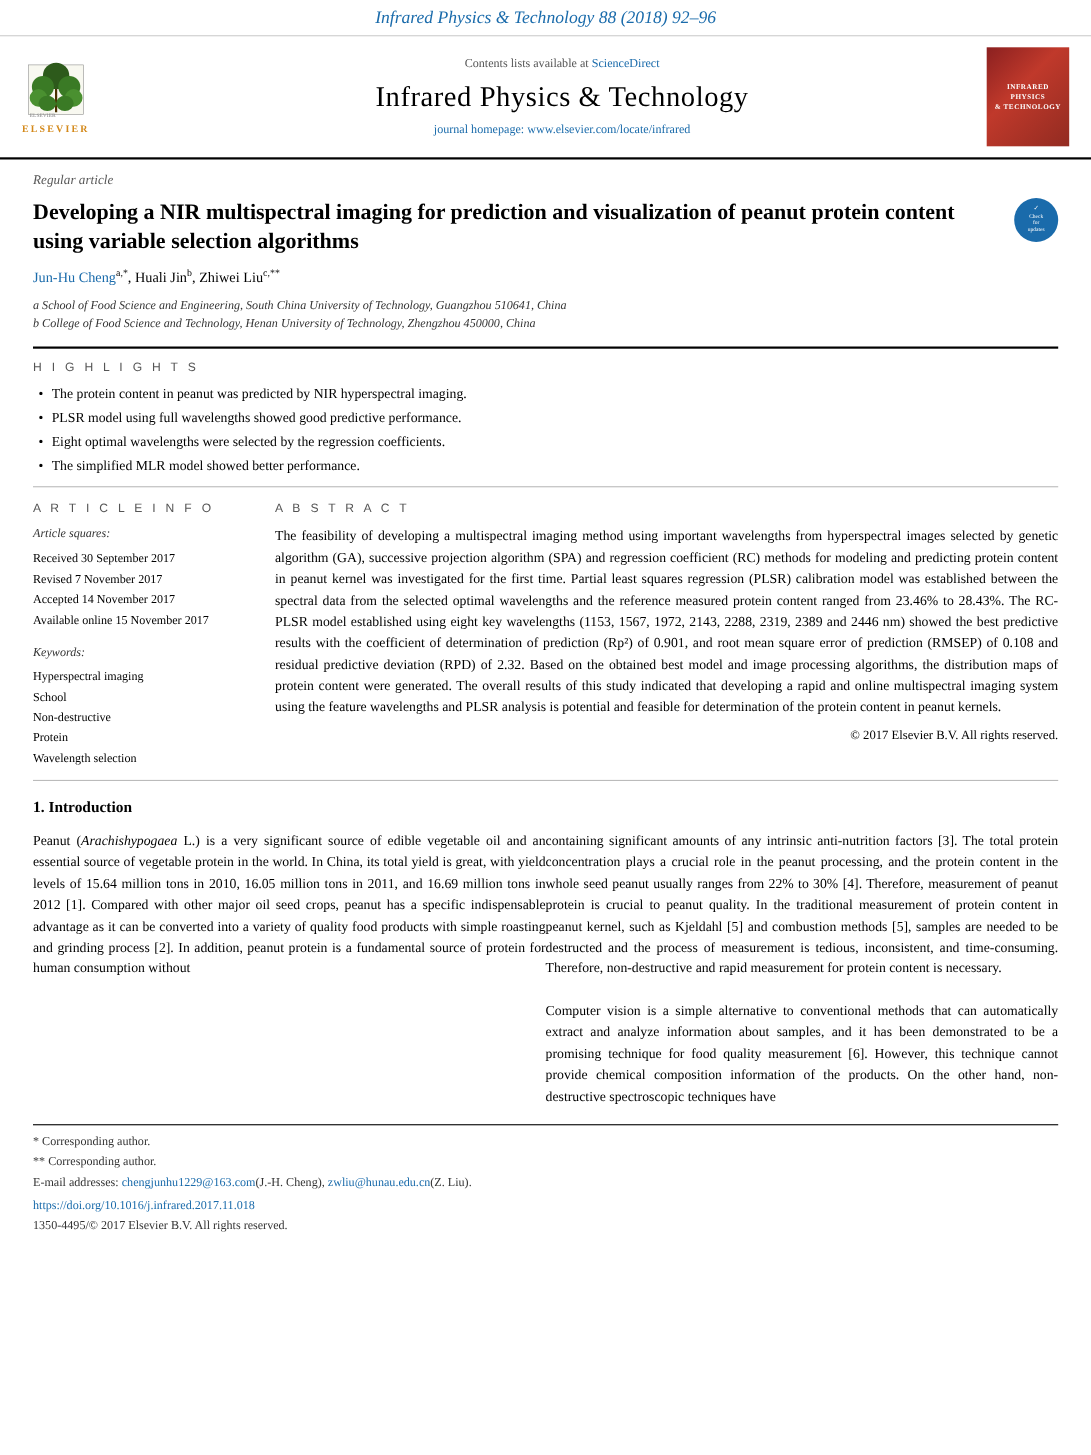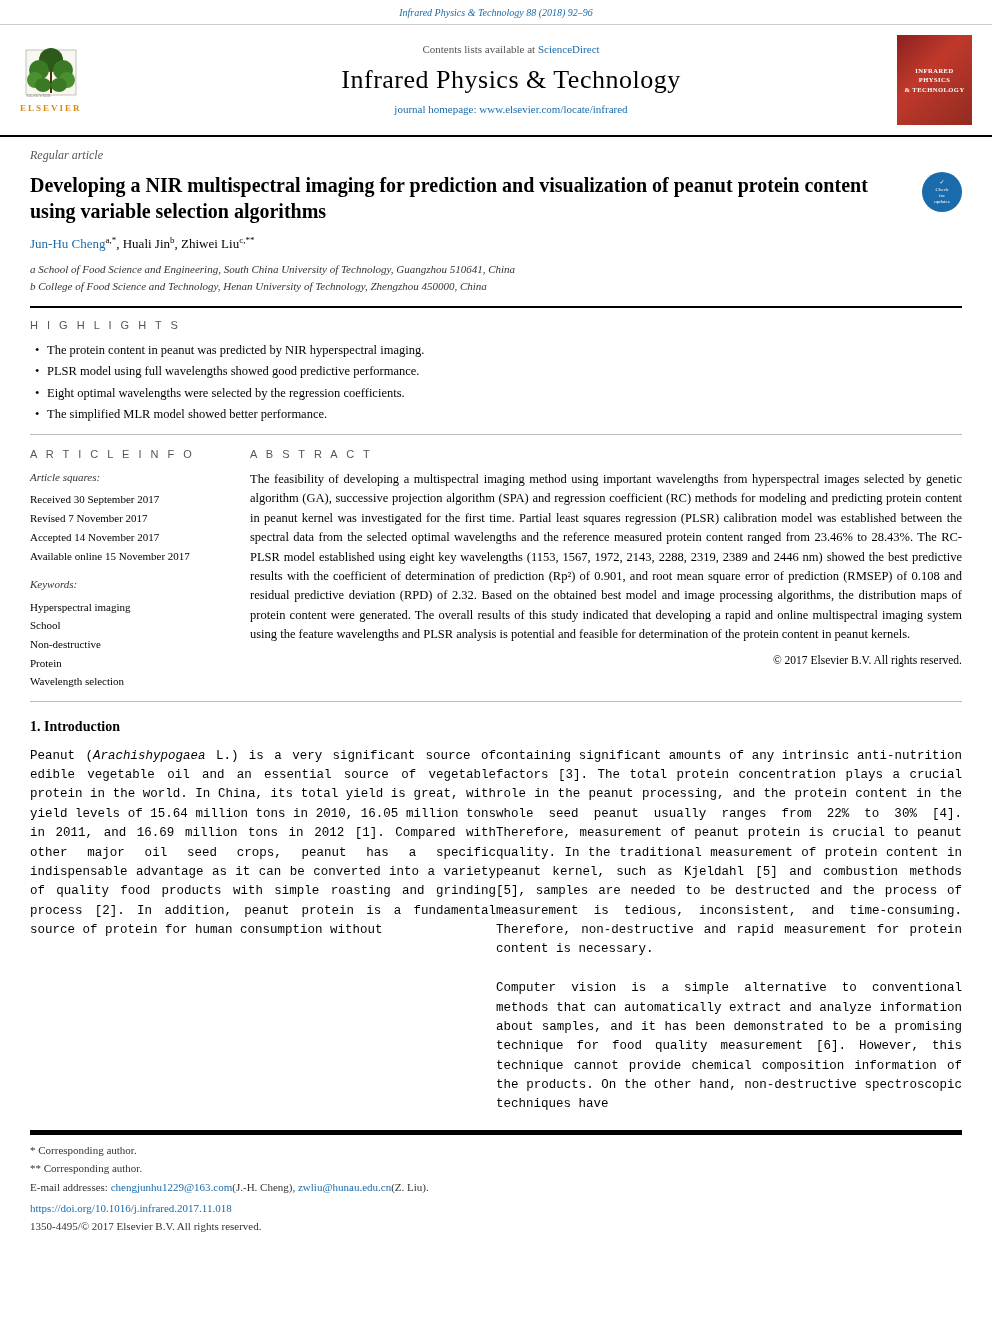--- a/index.html
+++ b/index.html
@@ -7,21 +7,21 @@
       font-family: "Times New Roman", Times, serif;
       background: #fff;
       color: #000;
       width: 992px;
       min-height: 1323px;
       font-size: 13px;
       line-height: 1.4;
     }
     .top-bar {
       text-align: center;
-      font-size: 10px;
+      font-size: 16px;
       color: #1a6bab;
       padding: 6px 0 4px;
       border-bottom: 1px solid #ccc;
       font-style: italic;
     }
     .journal-header {
       display: flex;
       align-items: center;
       padding: 10px 20px;
       border-bottom: 2px solid #000;
@@ -252,30 +252,29 @@
       margin-top: 15px;
     }
     .section-number {
       font-size: 14px;
       font-weight: bold;
       margin-bottom: 8px;
     }
     .body-columns {
       display: flex;
       margin-top: 10px;
-      font-family: Liberation Mono, monospace;
     }
     .body-col {
       flex: 1;
       font-size: 12.5px;
       line-height: 1.55;
       text-align: justify;
     }
     .footnotes-section {
-      border-top: 5px solid #000000;
+      border-top: 1px solid #000000;
       margin-top: 15px;
       padding-top: 8px;
       font-size: 11px;
       color: #333;
     }
     .footnotes-section div {
       margin-bottom: 3px;
     }
     .footnotes-section a { color: #1a6bab; text-decoration: none; }
     sup { vertical-align: super; font-size: 0.75em; }

